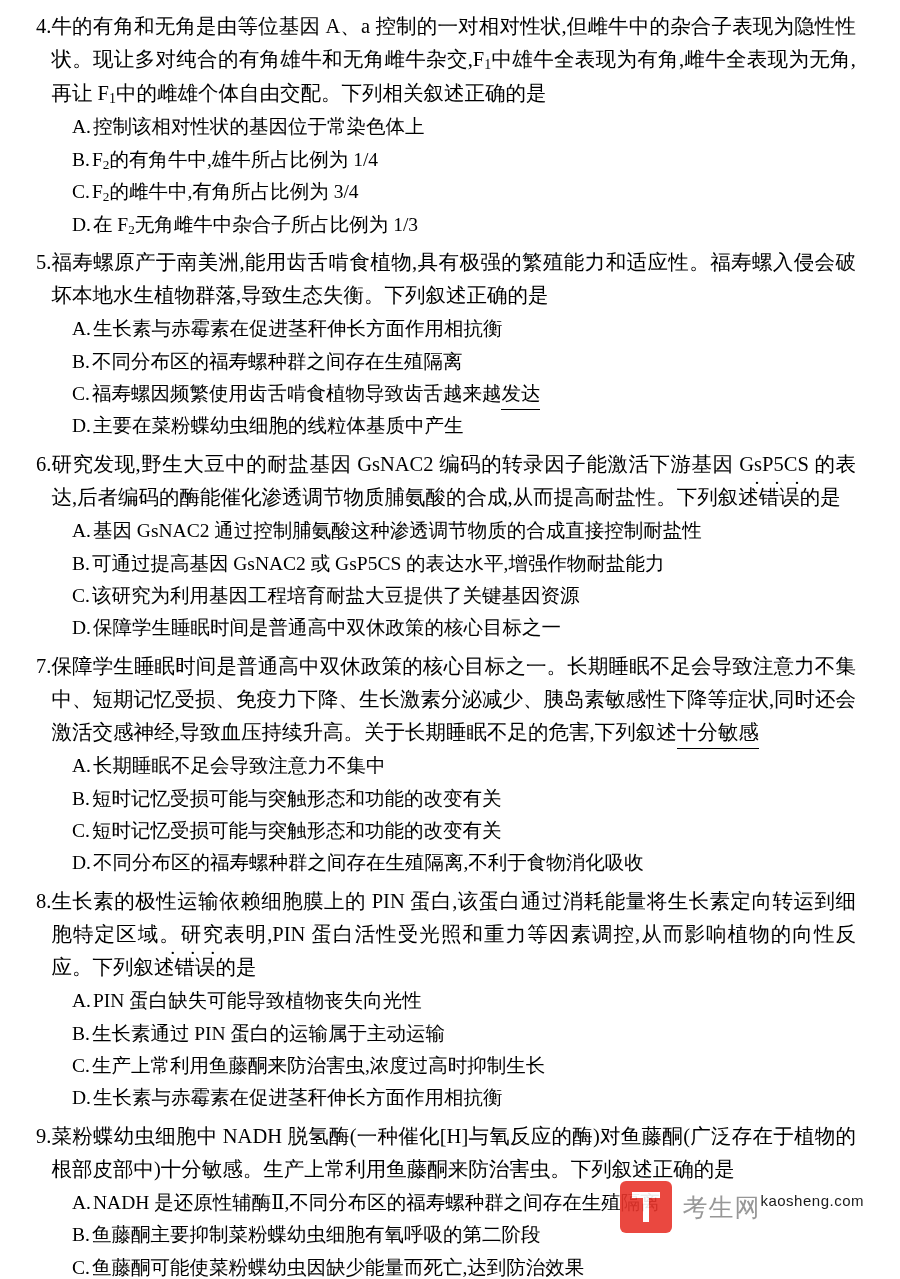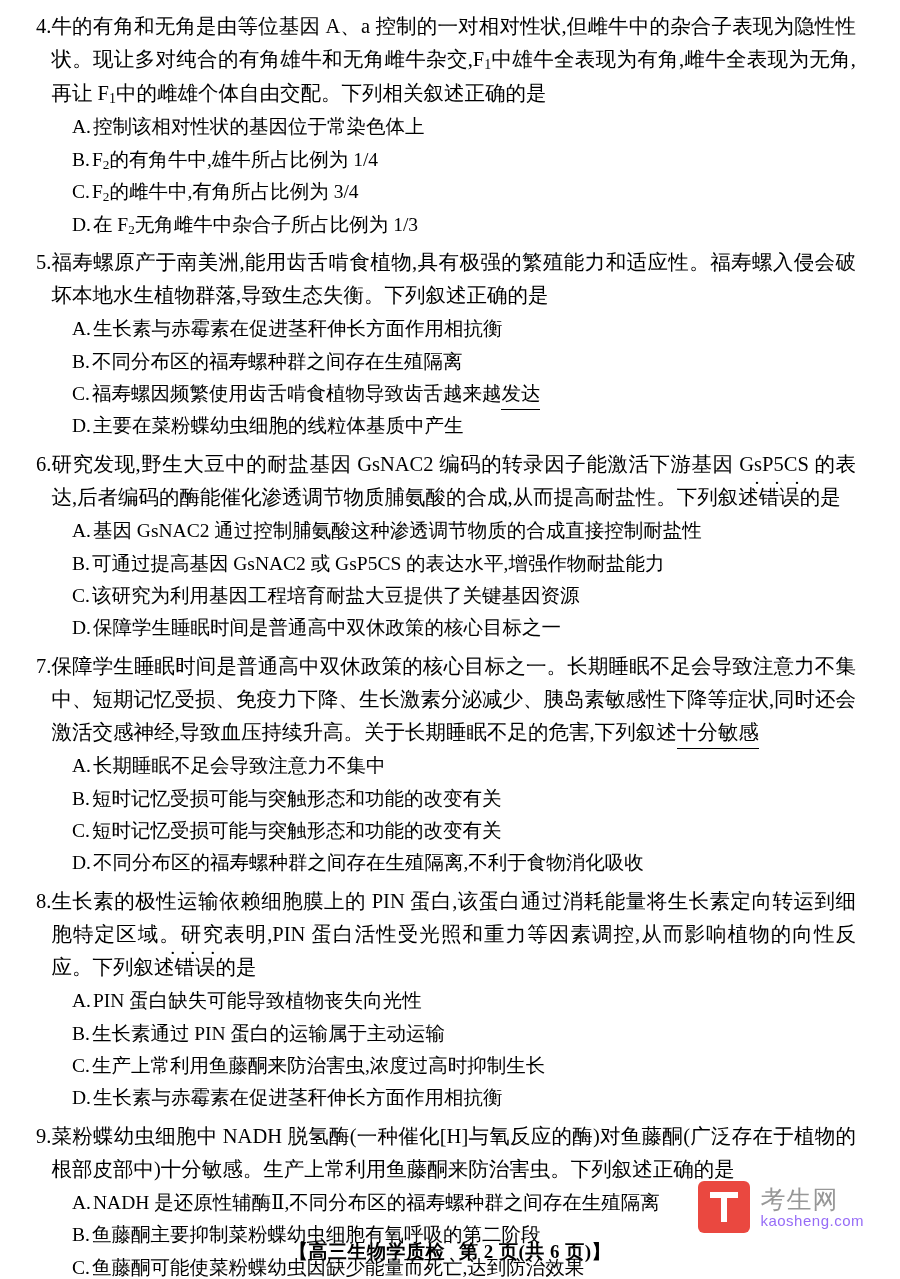--- a/index.html
+++ b/index.html
@@ -136,33 +136,33 @@
     content: "";
     position: absolute;
     left: 23px;
     top: 11px;
     width: 6px;
     height: 30px;
     background: #ffffff;
   }
   .wm-text {
     display: flex;
-    flex-direction: column;
+    flex-direction: row;
     justify-content: flex-start;
     line-height: 1.12;
   }
   .wm-cn {
     font-size: 25px;
     color: #8c8c8c;
     font-family: "Liberation Sans", sans-serif;
     letter-spacing: 1px;
   }
   .wm-en {
     font-size: 15px;
-    color: #8b5cf6;
+    color: #000000;
     font-family: "Liberation Sans", sans-serif;
     letter-spacing: 0.5px;
   }
 </style>
 </head>
 <body>
 
 <div class="page">
 
   <div class="q">
@@ -313,17 +313,14 @@
   </div>
 
   <div class="watermark">
     <div class="wm-mark"></div>
     <div class="wm-text">
       <span class="wm-cn">考生网</span>
       <span class="wm-en">kaosheng.com</span>
     </div>
   </div>
 
-  <div class="footer">
-    <span>【高三生物学质检</span><span class="pg">第 2 页(共 6 页)】</span>
-  </div>
 
 </div>
 
 </body></html>

